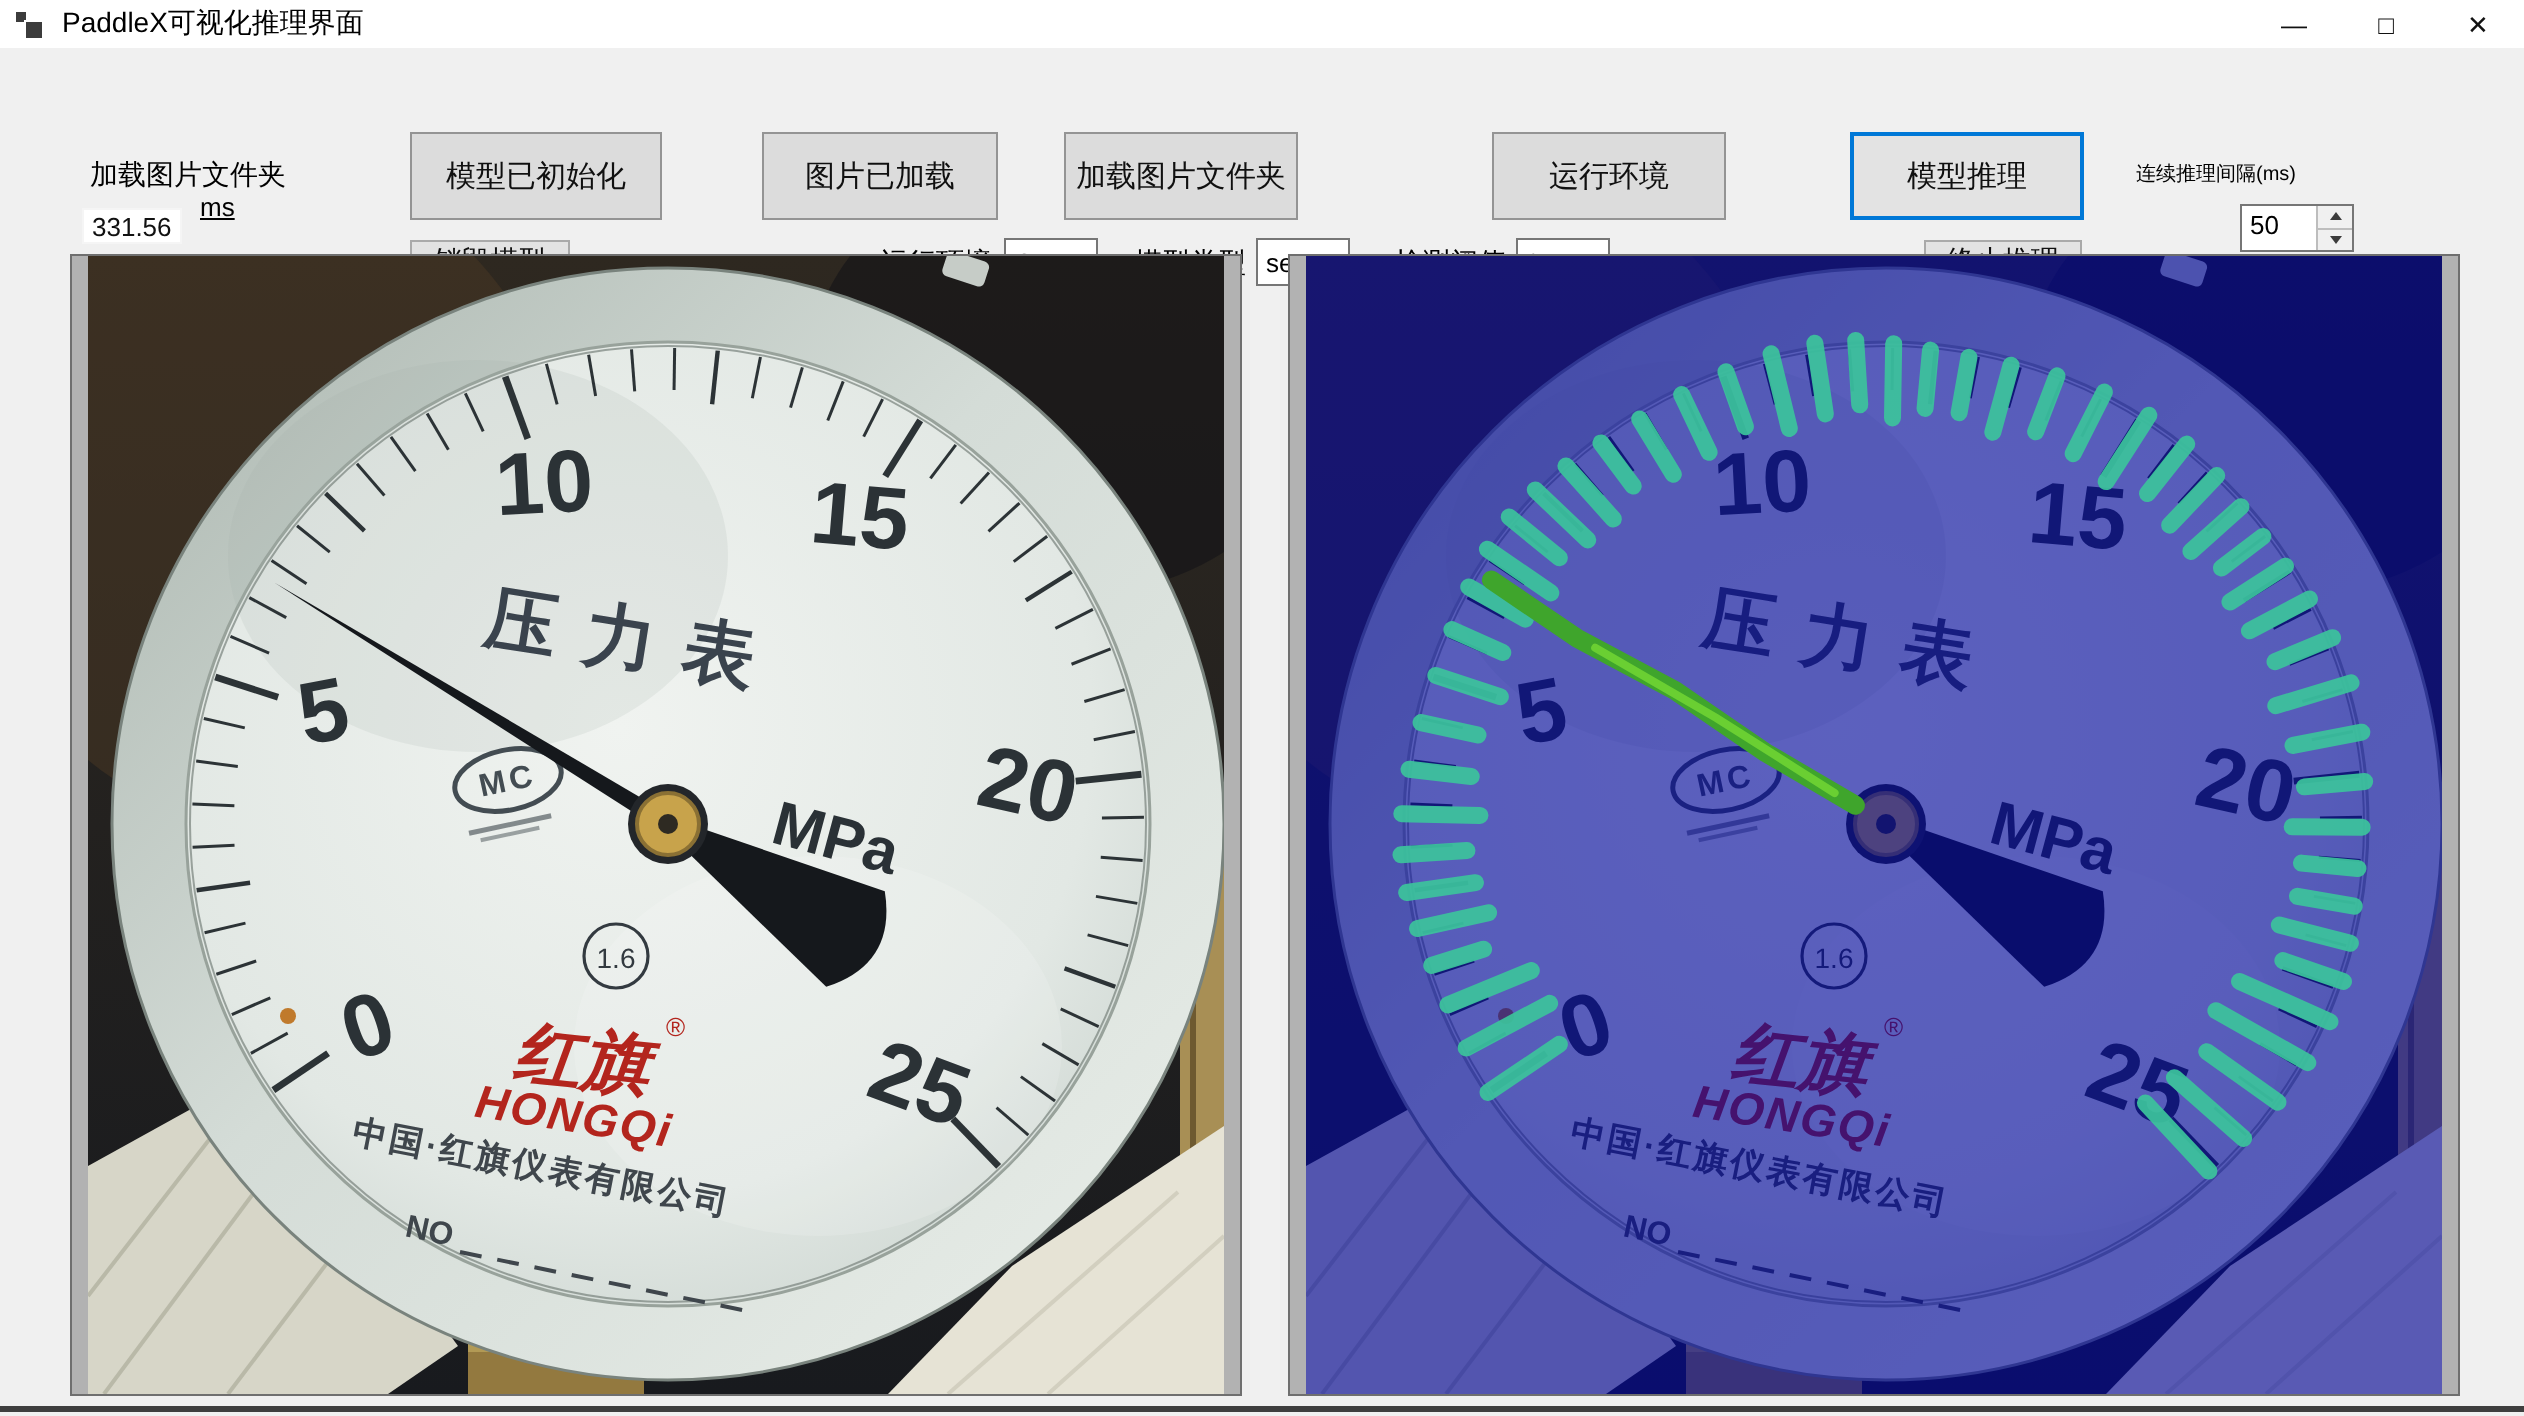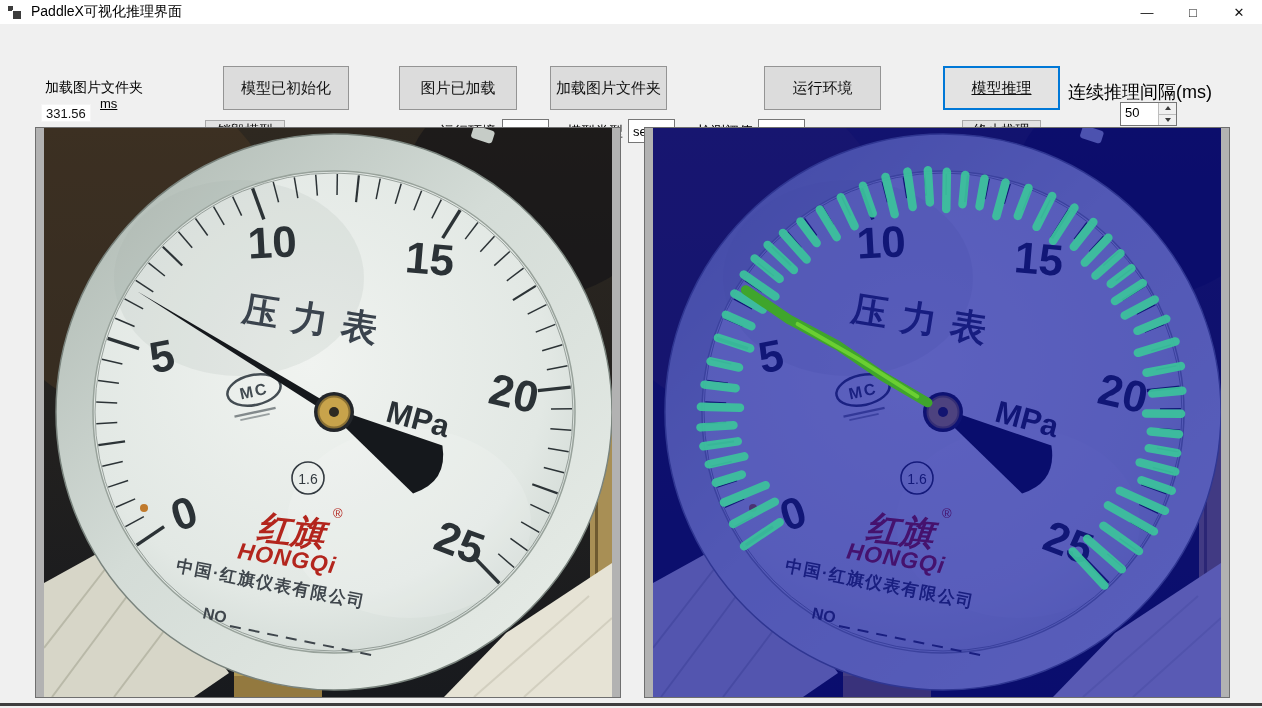--- a/index.html
+++ b/index.html
@@ -24,23 +24,23 @@
     font-size:13px;color:#111;background:transparent;border:none;padding:0;cursor:default;}
   
   .toolbar{position:absolute;top:24px;left:0;width:1262px;height:103px;background:#f0f0f0;}
   .tb-label{position:absolute;font-size:14px;color:#000;white-space:nowrap;}
   .value-box{
     position:absolute;left:41px;top:80px;width:50px;height:18px;background:#ffffff;
     font-size:13px;color:#111;padding:1px 0 0 4px;box-sizing:border-box;border:1px solid #f5f5f5;
   }
   .btn-big{
     position:absolute;top:42px;height:44px;background:#dcdcdc;border:1px solid #949494;
-    font-size:15px;color:#101010;font-family:"Liberation Sans",sans-serif;padding:0;margin-left:18px;
-  }
-  .btn-infer{background:#e3e3e3;border:2px solid #0078d7;text-decoration:underline;}
+    font-size:15px;color:#101010;font-family:"Liberation Sans",sans-serif;padding:0;
+  }
+  .btn-infer{background:#e3e3e3;border:2px solid #0078d7;}
   .btn-small{
     position:absolute;top:96px;height:22px;background:#e2e2e2;border:1px solid #a9a9a9;
     font-size:14px;color:#101010;font-family:"Liberation Sans",sans-serif;padding:0 6px;
   }
   .combo{
     position:absolute;top:95px;height:24px;background:#ffffff;border:1px solid #767676;
     box-sizing:border-box;display:flex;align-items:center;font-size:13px;color:#000;
   }
   .combo .val{padding-left:4px;flex:1;}
   .chev{width:7px;height:7px;border-right:1.4px solid #444;border-bottom:1.4px solid #444;
@@ -82,21 +82,21 @@
   <span class="tb-label" style="left:45px;top:55px;">加载图片文件夹</span>
   <div class="value-box">331.56</div>
   <span class="tb-label" style="left:100px;top:72px;font-size:13px;text-decoration:underline;">ms</span>
 
   <button class="btn-big" style="left:205px;width:126px;">模型已初始化</button>
   <button class="btn-big" style="left:381px;width:118px;">图片已加载</button>
   <button class="btn-big" style="left:532px;width:117px;">加载图片文件夹</button>
   <button class="btn-big" style="left:746px;width:117px;">运行环境</button>
   <button class="btn-big btn-infer" style="left:925px;width:117px;">模型推理</button>
 
-  <span class="tb-label" style="left:1068px;top:56px;font-size:18px;">连续推理间隔(ms)</span>
+  <span class="tb-label" style="left:1068px;top:56px;font-size:10px;">连续推理间隔(ms)</span>
   <div class="spinner">
     <div class="sp-val">50</div>
     <div class="sp-btns">
       <button class="sp-btn">
           <span class="tri-up"></span>
         </button>
       <button class="sp-btn">
           <span class="tri-down"></span>
         </button>
     </div>

